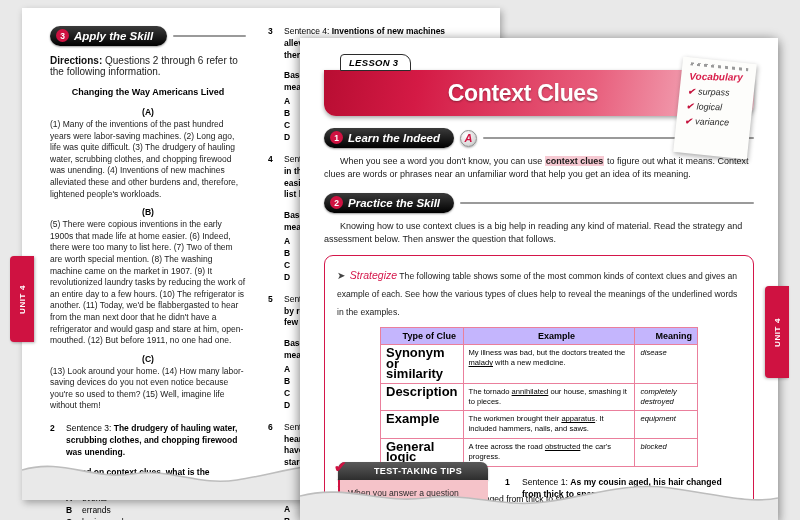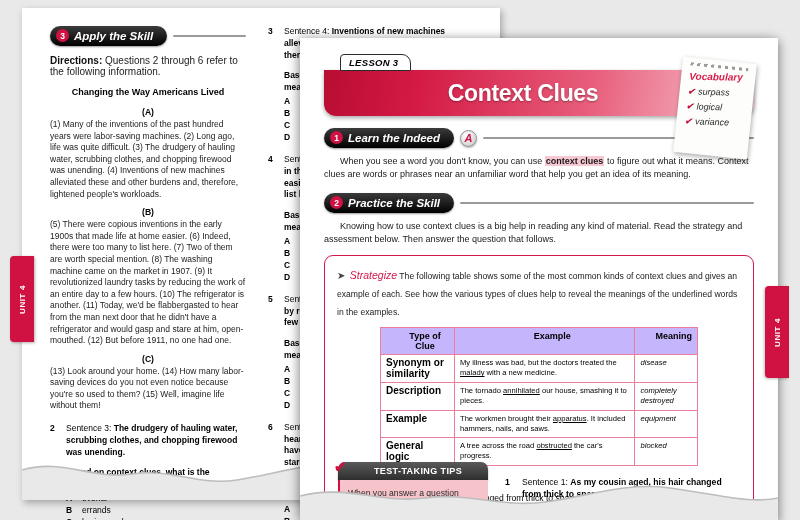--- a/index.html
+++ b/index.html
@@ -165,21 +165,21 @@
   table.clues {
     width: 318px; margin: 8px auto 4px; border-collapse: collapse;
     border: 1.4px solid #ea7f9c;
   }
   table.clues th, table.clues td {
     border: 1px solid #ea7f9c; padding: 3px 5px; vertical-align: top;
   }
   table.clues th {
     font-size: 9px; font-weight: bold; text-align: center; background: #c4b5fd; padding-left: 20px;
   }
-  table.clues td.type { font-size: 10px; font-weight: bold; width: 74px; line-height: 10.5px; }
+  table.clues td.type { font-size: 13px; font-weight: bold; width: 74px; line-height: 10.5px; }
   table.clues td.ex { font-size: 7.6px; line-height: 10.3px; }
   table.clues td.mean { font-size: 7.6px; line-height: 10.3px; width: 52px; font-style: italic; }
 
   .assess-head {
     color: #c4123c; font-weight: bold; font-size: 10.5px; margin: 9px 0 5px;
   }
   .assess-line { font-size: 8.6px; line-height: 12px; margin-left: 14px; }
 
   
   .tips {

